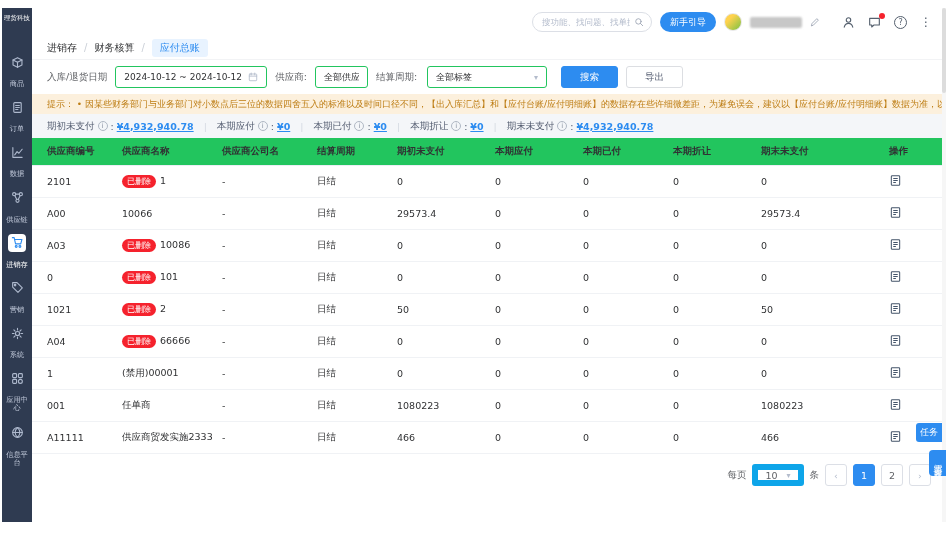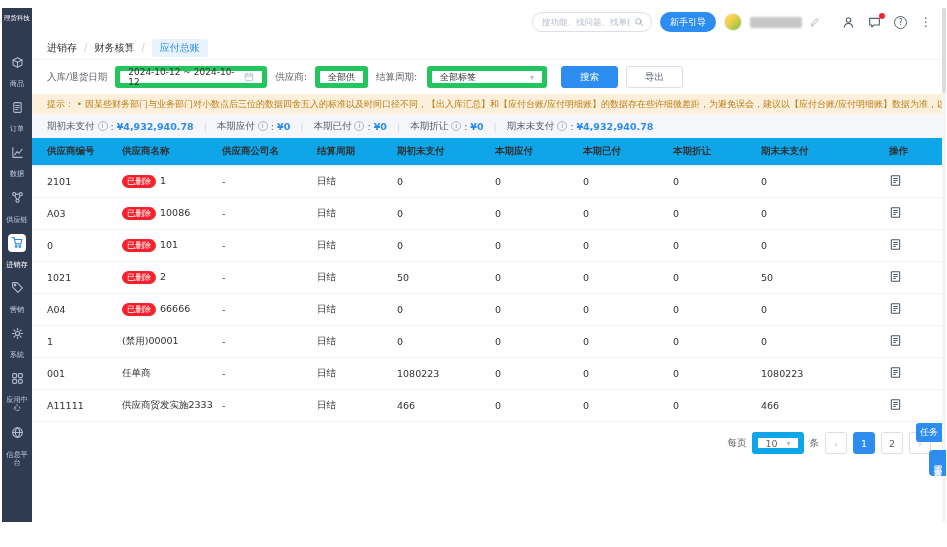--- a/index.html
+++ b/index.html
@@ -39,41 +39,41 @@
   .badge-dot { position:absolute; top:-3px; right:-4px; width:6px; height:6px; background:#f5222d; border-radius:50%; }
   .help-circle { width:13px; height:13px; border:1.2px solid #55606e; border-radius:50%; font-size:8px; display:flex; align-items:center; justify-content:center; cursor:pointer; }
   .more-dots { font-size:12px; cursor:pointer; line-height:1; }
 
   .breadcrumb { height:24px; display:flex; align-items:center; gap:7px; padding:0 15px; font-size:10px; color:#303133; border-bottom:1px solid #f2f3f5; }
   .crumb { cursor:pointer; }
   .crumb.active { color:#2d8cf0; background:#e8f3ff; padding:2px 8px; border-radius:3px; }
   .crumb-sep { color:#c9ced6; }
 
   .filters { height:34px; display:flex; align-items:center; gap:8px; padding:0 15px; font-size:9.5px; color:#606266; }
-  .input { height:22px; border:5px solid #22c55e; border-radius:3px; background:#fff; display:flex; align-items:center; padding:0 8px; font-size:9px; color:#303133; }
+  .input { height:22px; border:1px solid #22c55e; border-radius:3px; background:#fff; display:flex; align-items:center; padding:0 8px; font-size:9px; color:#303133; }
   .input svg { width:10px; height:10px; color:#b4bccc; fill:none; stroke:currentColor; stroke-width:1.2; stroke-linecap:round; }
   .date-input { width:152px; justify-content:space-between; cursor:pointer; }
   .supplier-input { width:53px; padding:0; }
   .supplier-input input { border:none; outline:none; width:100%; height:100%; padding:0 8px; font-size:9px; color:#303133; background:transparent; font-family:inherit; }
   .cycle-select { width:120px; justify-content:space-between; cursor:pointer; margin-left:2px; }
   .chev { color:#b4bccc; font-size:8px; }
   .btn { height:22px; padding:0 18px; border-radius:3px; font-size:9.5px; cursor:pointer; font-family:inherit; }
   .btn-primary { background:#2d8cf0; color:#fff; border:1px solid #2d8cf0; margin-left:6px; }
   .btn-plain { background:#fff; color:#515a6e; border:1px solid #dcdee2; }
 
   .notice { height:20px; background:#fcf0dd; color:#bd7c12; font-size:9px; display:flex; align-items:center; padding:0 15px; white-space:nowrap; overflow:hidden; }
 
   .summary { height:24px; background:#f4f6f9; display:flex; align-items:center; gap:10px; padding:0 15px; font-size:9.5px; color:#515a6e; }
   .sum-item { display:inline-flex; align-items:center; gap:3px; }
-  .sum-value { color:#2d8cf0; font-weight:bold; }
+  .sum-value { color:#2d8cf0; font-weight:bold;text-decoration:underline; }
   .sum-sep { color:#d5dae2; }
   .info-i { width:10px; height:10px; border:1px solid #b0b8c4; color:#8a93a2; border-radius:50%; font-size:7px; line-height:1; display:inline-flex; align-items:center; justify-content:center; cursor:pointer; }
 
   table.grid { width:100%; border-collapse:collapse; table-layout:fixed; font-size:9.5px; }
-  .grid th { background:#0ea5e9; color:#303133; font-weight:bold; text-align:left; padding:7px 8px; border-bottom:1px solid #ebeef5; white-space:nowrap; overflow:hidden; }
+  .grid th { background:#22c55e; color:#303133; font-weight:bold; text-align:left; padding:7px 8px; border-bottom:1px solid #ebeef5; white-space:nowrap; overflow:hidden; }
   .grid td { padding:8px 8px; border-bottom:1px solid #f0f2f5; color:#303133; white-space:nowrap; overflow:hidden; }
   .grid th:first-child, .grid td:first-child { padding-left:15px; }
   .del-badge { display:inline-block; background:#f5222d; color:#fff; font-size:8px; padding:1px 5px; border-radius:8px; margin-right:4px; }
   .row-action { display:inline-flex; cursor:pointer; color:#44546a; }
   .row-action svg { width:13px; height:13px; fill:none; stroke:currentColor; stroke-width:1.1; stroke-linecap:round; stroke-linejoin:round; }
 
   .pagination { display:flex; align-items:center; justify-content:flex-end; gap:6px; padding:10px 15px 0 0; font-size:9.5px; color:#606266; }
   .per-page { height:22px; border:6px solid #0ea5e9; border-radius:3px; display:flex; align-items:center; padding:0 7px; gap:9px; cursor:pointer; background:#fff; }
   .page-box { min-width:22px; height:22px; border:1px solid #dcdfe6; border-radius:3px; background:#fff; display:inline-flex; align-items:center; justify-content:center; cursor:pointer; color:#606266; }
   .page-box.nav { color:#b4bccc; }
@@ -329,20 +329,37 @@
             <td>0</td>
             <td>0</td>
             <td><span class="row-action">
                 <svg viewBox="0 0 14 14">
                   <rect x="2.5" y="1.8" width="9" height="10.4" rx="1"></rect>
                   <path d="M5 4.8h4M5 7h4M5 9.2h2"></path>
                 </svg>
               </span></td>
           </tr>
           <tr>
+            <td>A00</td>
+            <td><span>10066</span></td>
+            <td>-</td>
+            <td>日结</td>
+            <td>29573.4</td>
+            <td>0</td>
+            <td>0</td>
+            <td>0</td>
+            <td>29573.4</td>
+            <td><span class="row-action">
+                <svg viewBox="0 0 14 14">
+                  <rect x="2.5" y="1.8" width="9" height="10.4" rx="1"></rect>
+                  <path d="M5 4.8h4M5 7h4M5 9.2h2"></path>
+                </svg>
+              </span></td>
+          </tr>
+          <tr>
             <td>A03</td>
             <td><span class="del-badge">已删除</span><span>10086</span></td>
             <td>-</td>
             <td>日结</td>
             <td>0</td>
             <td>0</td>
             <td>0</td>
             <td>0</td>
             <td>0</td>
             <td><span class="row-action">

